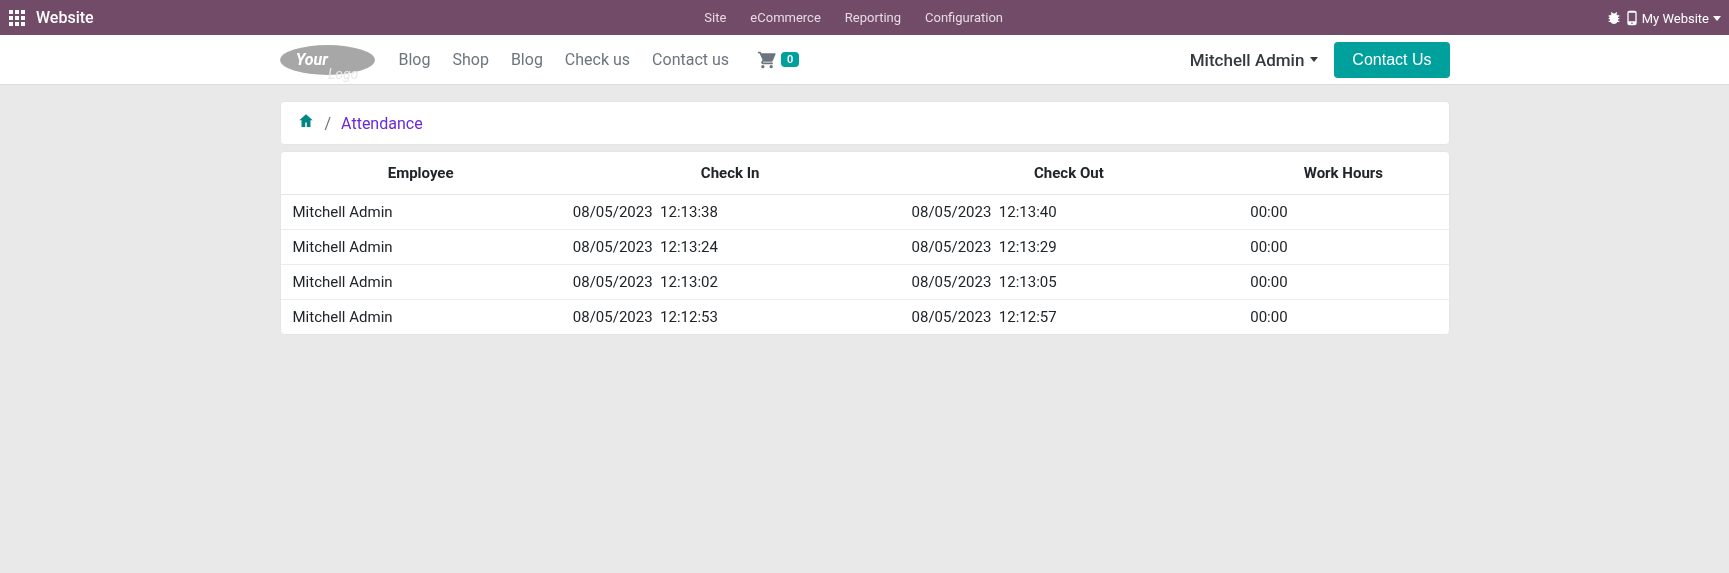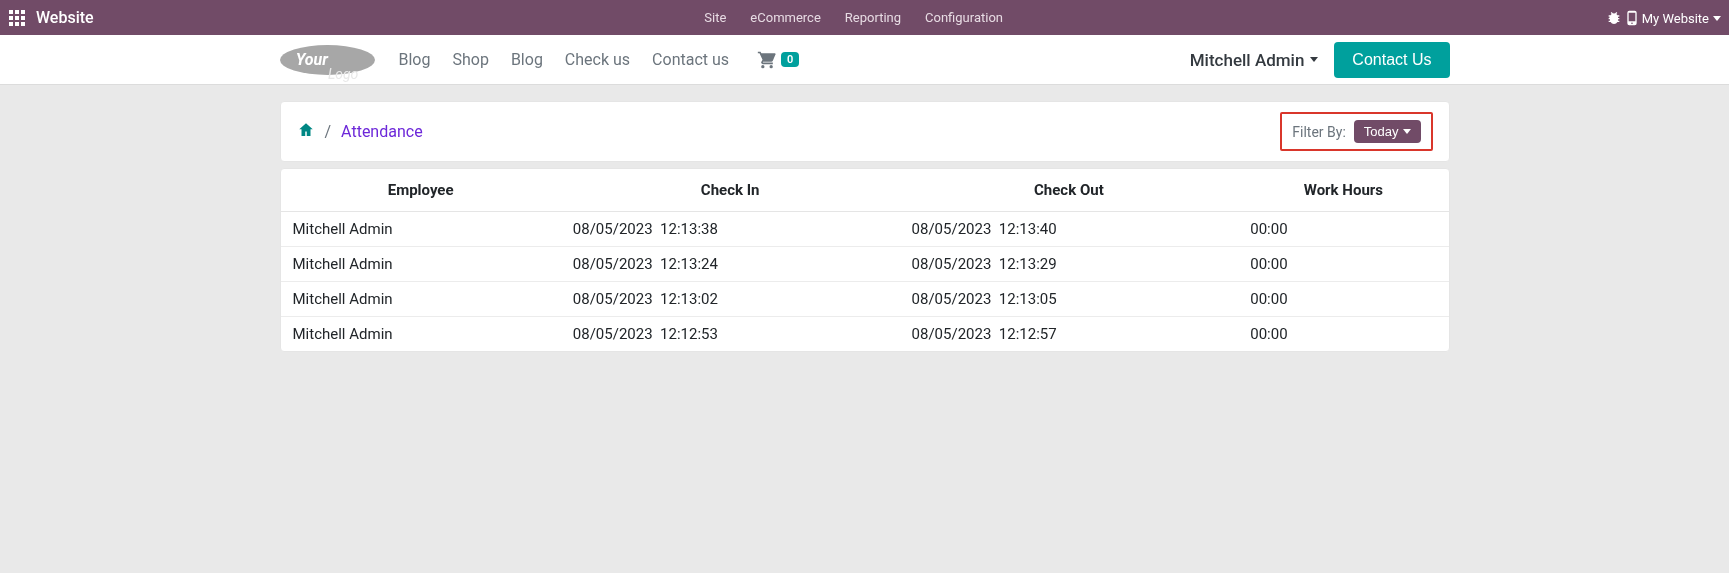--- a/index.html
+++ b/index.html
@@ -205,27 +205,20 @@
 <div class="content-wrap">
   <div class="breadcrumb-bar">
     <div class="breadcrumb-left">
       <span class="home-ico">
         <svg width="18" height="18" viewBox="0 0 24 24" fill="#008784">
             <path d="M12 3l9 8h-3v9h-5v-6H11v6H6v-9H3z"></path>
           </svg>
       </span>
       <span class="breadcrumb-sep">/</span>
       <a class="breadcrumb-cur">Attendance</a>
-    </div>
-    <div class="filter-box">
-      <span class="filter-label">Filter By:</span>
-      <button class="filter-btn">
-        <span>Today</span>
-        <span class="caret-down"></span>
-      </button>
     </div>
   </div>
 
   <div class="table-card">
     <table>
       <thead>
         <tr>
           <th>Employee</th>
           <th>Check In</th>
           <th>Check Out</th>

